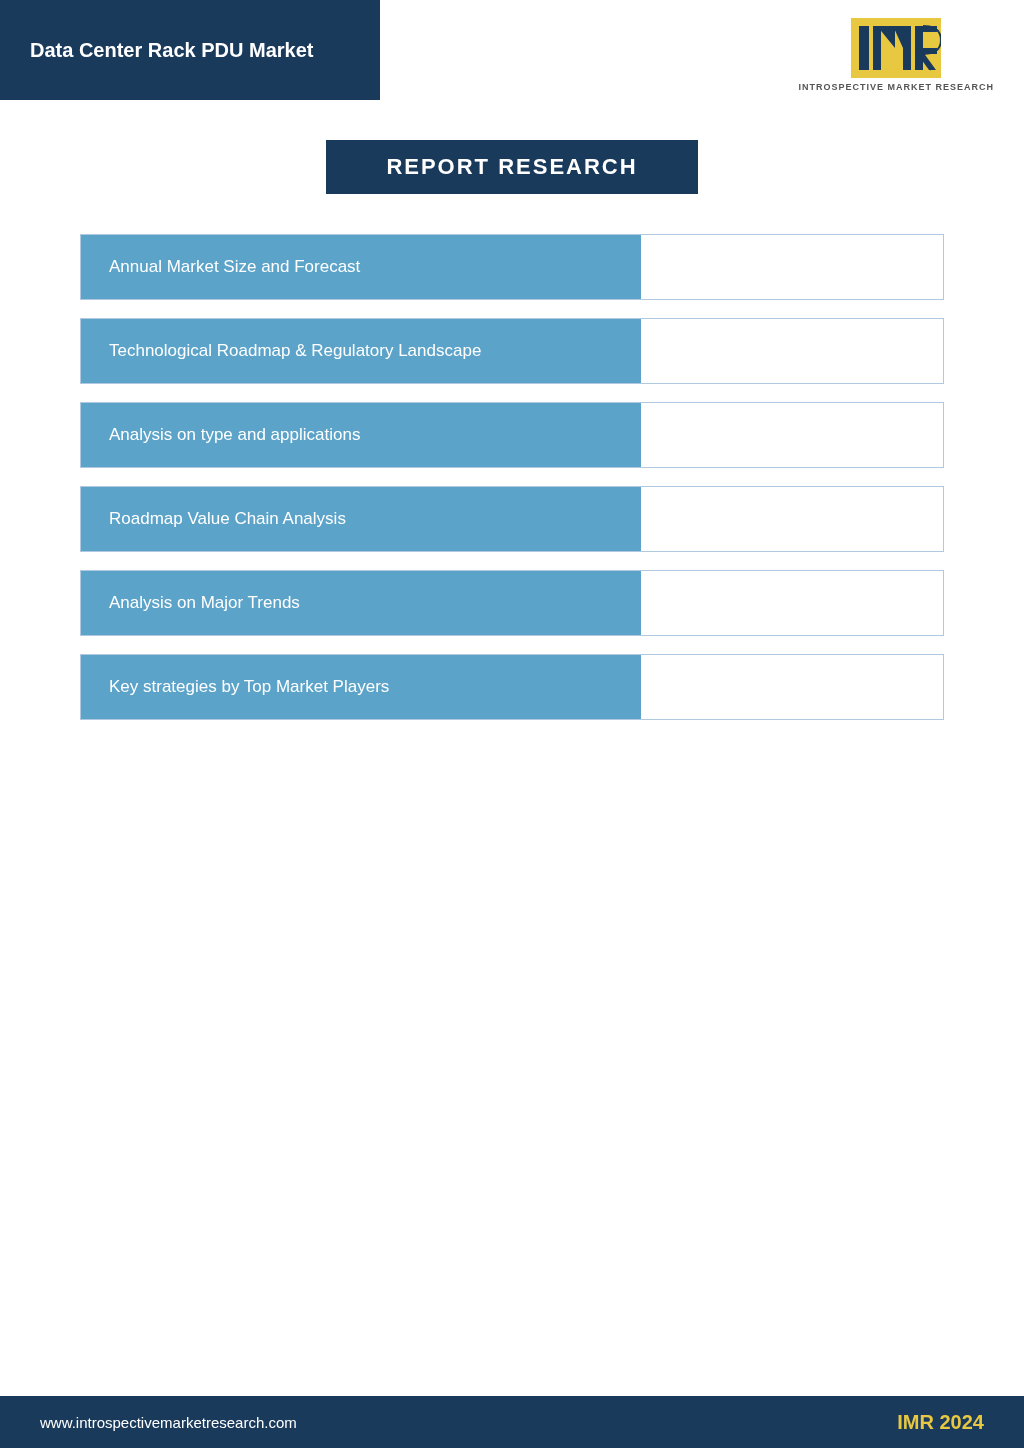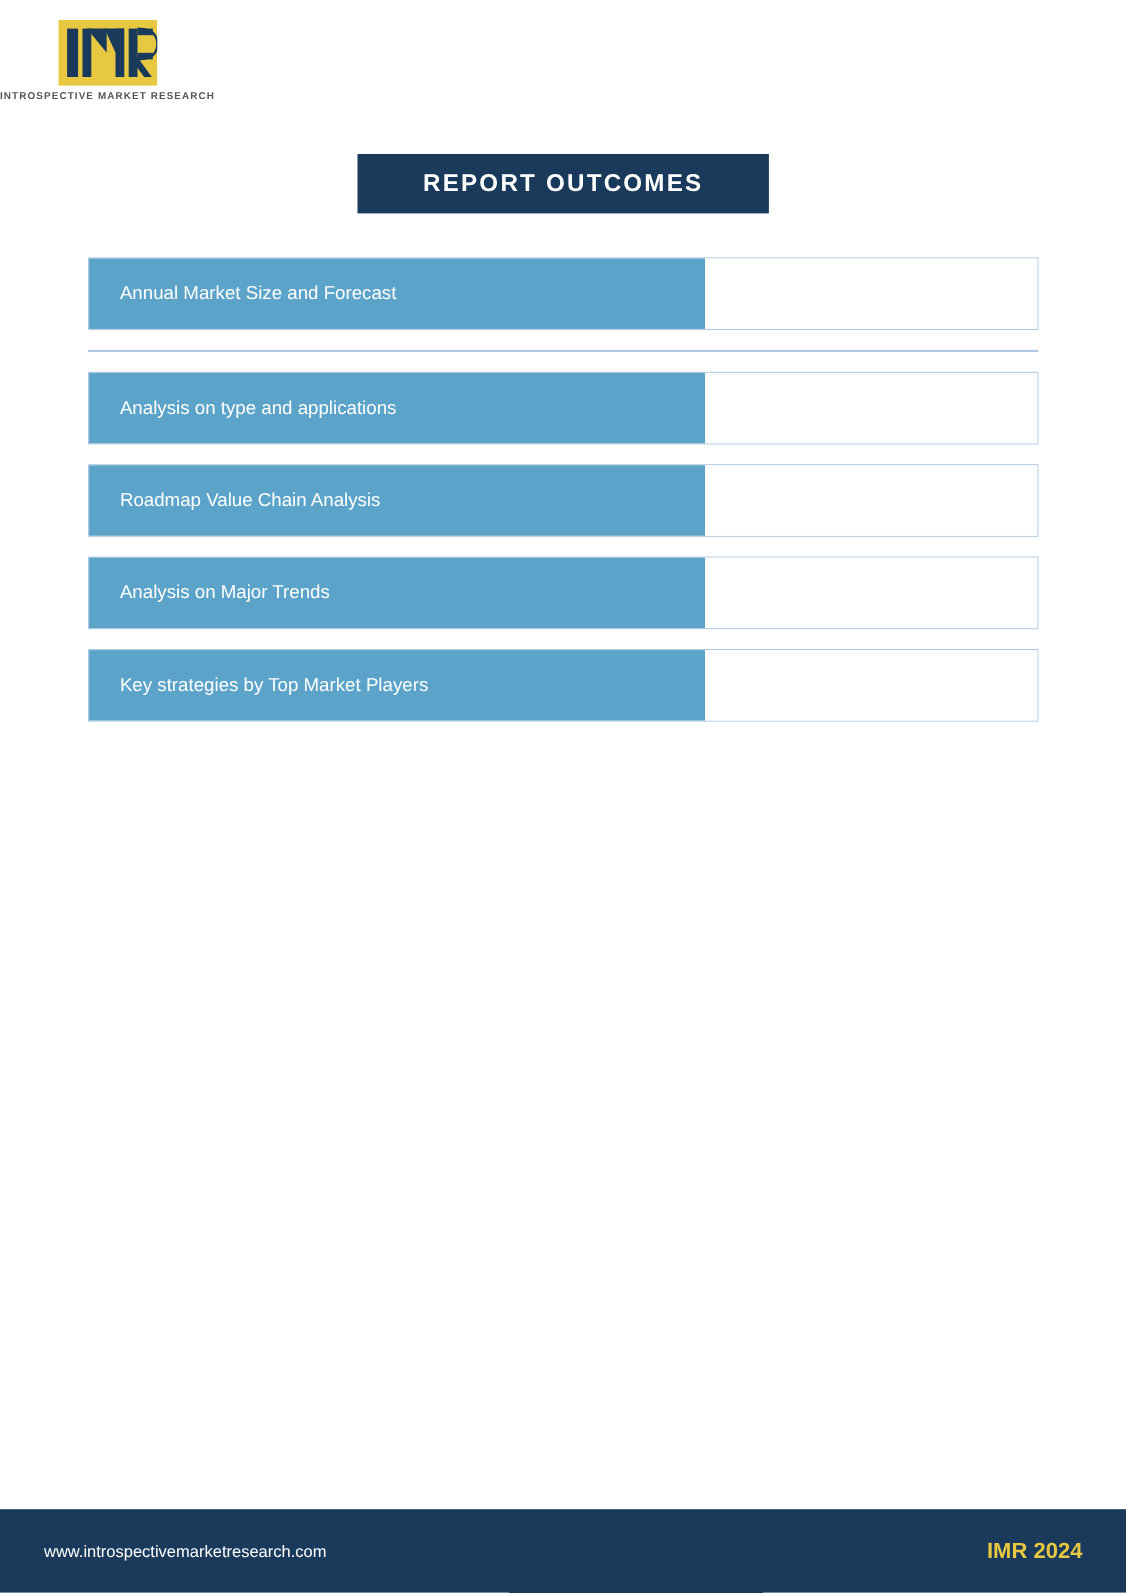--- a/index.html
+++ b/index.html
@@ -115,21 +115,21 @@
       flex: 1;
       background: #ffffff;
     }
 
     
     .footer {
       position: absolute;
       bottom: 0;
       left: 0;
       right: 0;
-      height: 76px;
+      height: 52px;
       background: #1a3a5c;
       display: flex;
       align-items: center;
       justify-content: space-between;
       padding: 0 40px;
     }
 
     .footer-url {
       color: #ffffff;
       font-size: 15px;
@@ -138,20 +138,23 @@
     .footer-year {
       color: #e8c840;
       font-size: 20px;
       font-weight: bold;
     }
   </style>
 </head>
 <body>
 
 <div class="header">
+  <div class="header-title-bar">
+    <span class="header-title">Data Center Rack PDU Market</span>
+  </div>
   <div class="logo-area">
     <div class="logo-icon">
       <svg width="90" height="60" viewBox="0 0 90 60">
 
         <rect x="0" y="0" width="90" height="60" fill="#e8c840"></rect>
 
         <rect x="8" y="8" width="10" height="44" fill="#1a3a5c"></rect>
 
         <rect x="22" y="8" width="8" height="44" fill="#1a3a5c"></rect>
         <polygon points="26,8 44,30 44,8" fill="#1a3a5c"></polygon>
@@ -165,31 +168,32 @@
         <path d="M72,34 L85,52 L78,52 L65,34" fill="#1a3a5c"></path>
       </svg>
     </div>
     <span class="logo-text">INTROSPECTIVE MARKET RESEARCH</span>
   </div>
 </div>
 
 <div class="main-content">
 
   <div class="report-outcomes-title-wrapper">
-    <div class="report-outcomes-title">REPORT OUTCOMES</div>
+    <div class="report-outcomes-title">REPORT RESEARCH</div>
   </div>
 
   <div class="outcome-items">
 
     <div class="outcome-item">
       <div class="outcome-label">Annual Market Size and Forecast</div>
       <div class="outcome-right"></div>
     </div>
 
     <div class="outcome-item">
+      <div class="outcome-label">Technological Roadmap &amp; Regulatory Landscape</div>
       <div class="outcome-right"></div>
     </div>
 
     <div class="outcome-item">
       <div class="outcome-label">Analysis on type and applications</div>
       <div class="outcome-right"></div>
     </div>
 
     <div class="outcome-item">
       <div class="outcome-label">Roadmap Value Chain Analysis</div>

